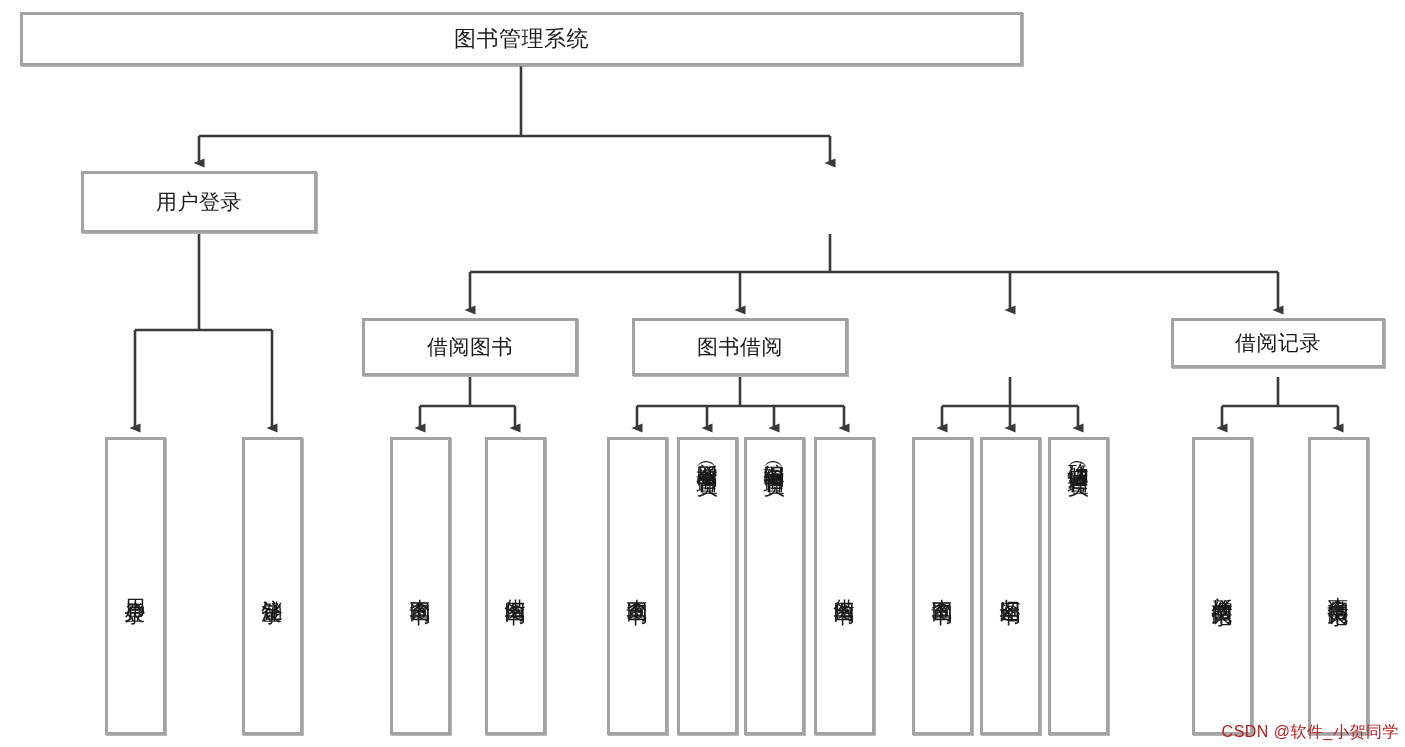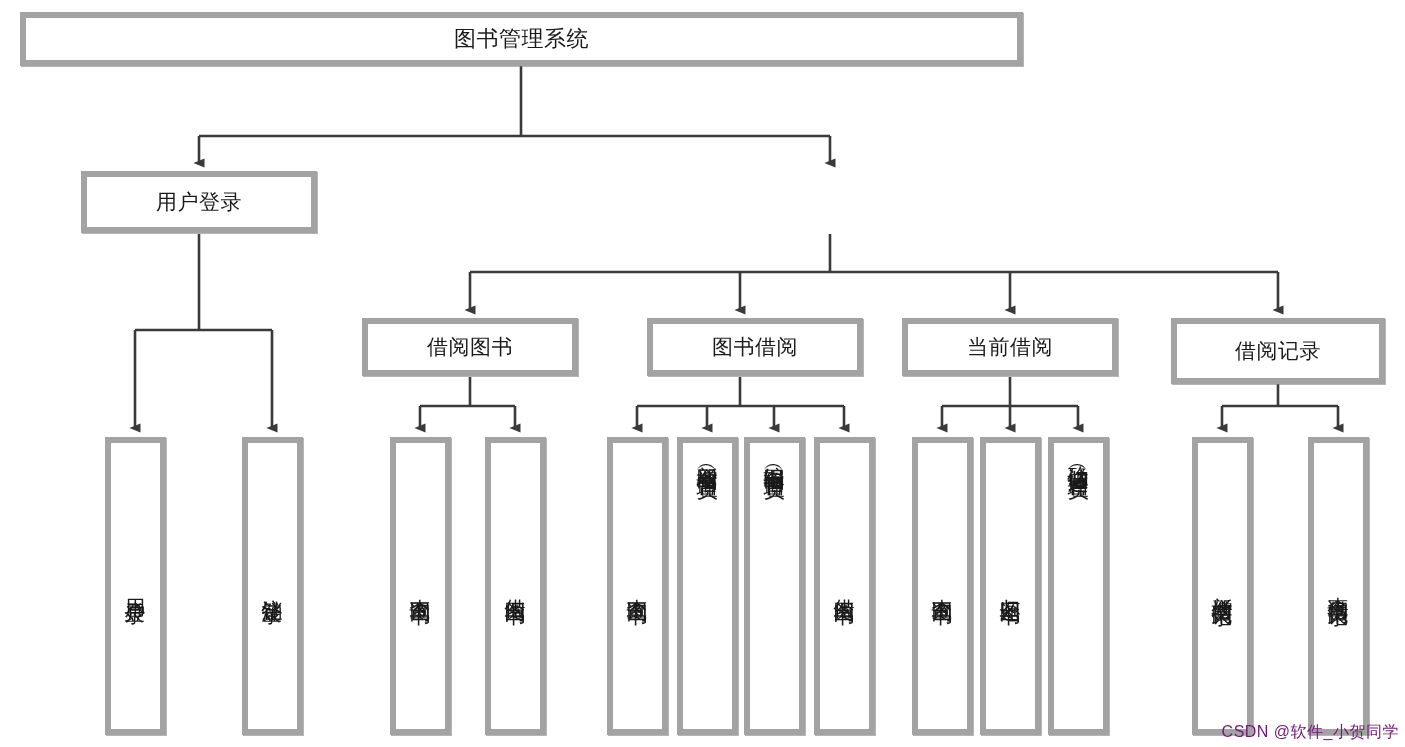--- a/index.html
+++ b/index.html
@@ -21,21 +21,21 @@
     position: absolute;
     left: 0; top: 0;
     width: 1405px;
     height: 747px;
     pointer-events: none;
   }
   .node {
     position: absolute;
     box-sizing: border-box;
     background: #ffffff;
-    border: 6px solid #a3a3a3;
+    border: 3px solid #a3a3a3;
     box-shadow: 1px 1px 0 0 rgba(120,120,120,0.55);
     display: flex;
     align-items: center;
     justify-content: center;
     color: #1a1a1a;
   }
   .node .label {
     display: block;
     text-align: center;
     line-height: 1.18;
@@ -65,21 +65,21 @@
   }
   .node.vert.centered {
     align-items: center;
     padding-top: 0;
   }
   #watermark {
     position: absolute;
     right: 6px;
     bottom: 4px;
     font-size: 16px;
-    color: #701a75;
+    color: #b91c1c;
     letter-spacing: 0.5px;
     white-space: nowrap;
     user-select: none;
   }
 </style>
 </head>
 <body>
 
 <div id="canvas">
 
@@ -139,27 +139,24 @@
     <span class="label">图书管理系统</span>
   </div>
 
   <div class="node horiz" style="left:81px; top:171px; width:236px; height:62px;">
     <span class="label">用户登录</span>
   </div>
 
   <div class="node horiz" style="left:362px; top:318px; width:216px; height:58px;">
     <span class="label">借阅图书</span>
   </div>
-  <div class="node horiz" style="left:632px; top:318px; width:216px; height:58px;margin-left:15px;">
+  <div class="node horiz" style="left:632px; top:318px; width:216px; height:58px;">
     <span class="label">图书借阅</span>
   </div>
-  <div class="node horiz" style="left:902px; top:318px; width:216px; height:58px;">
-    <span class="label">当前借阅</span>
-  </div>
-  <div class="node horiz" style="left:1171px; top:318px; width:214px; height:66px;">
+  <div class="node horiz" style="left:1171px; top:318px; width:214px; height:50px;">
     <span class="label">借阅记录</span>
   </div>
 
   <div class="node vert centered" style="left:105px; top:437px; width:61px; height:298px;">
     <span class="label">用户登录</span>
   </div>
   <div class="node vert centered" style="left:242px; top:437px; width:61px; height:298px;">
     <span class="label">注销登录</span>
   </div>
 

